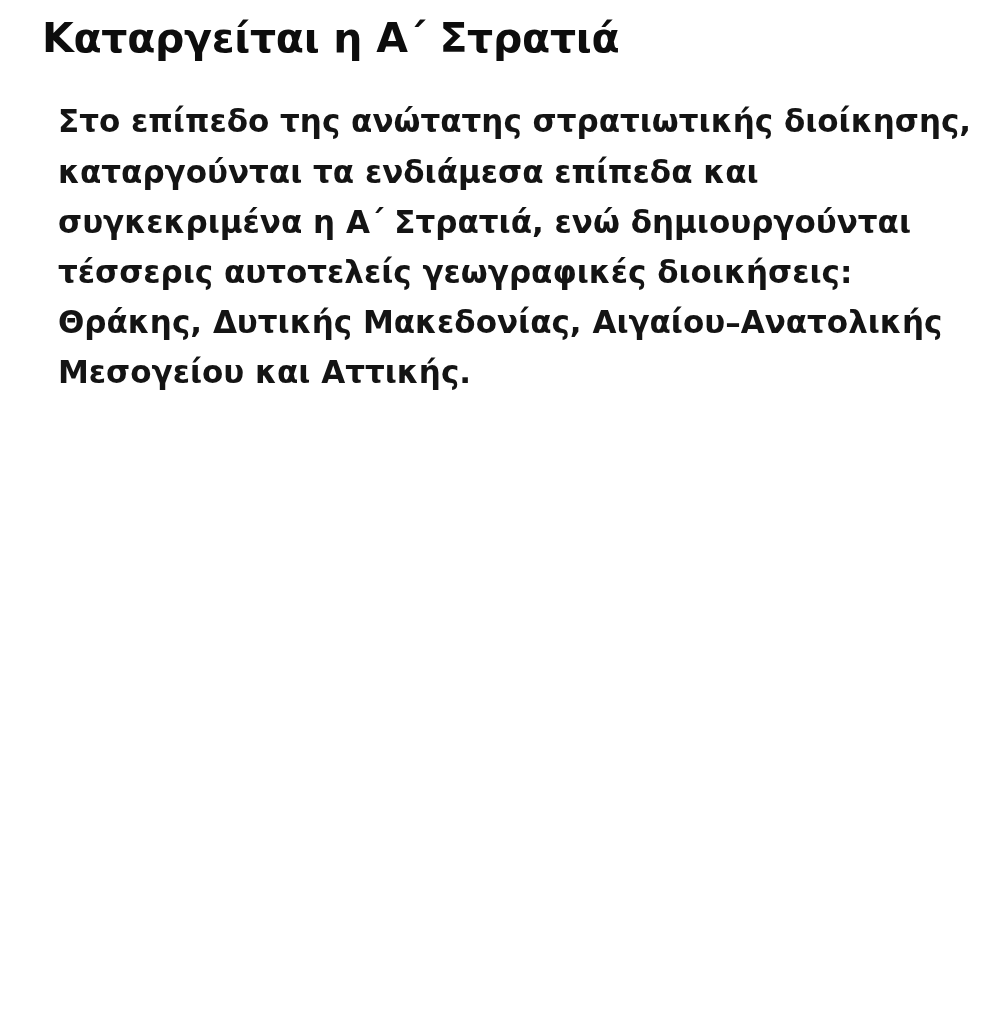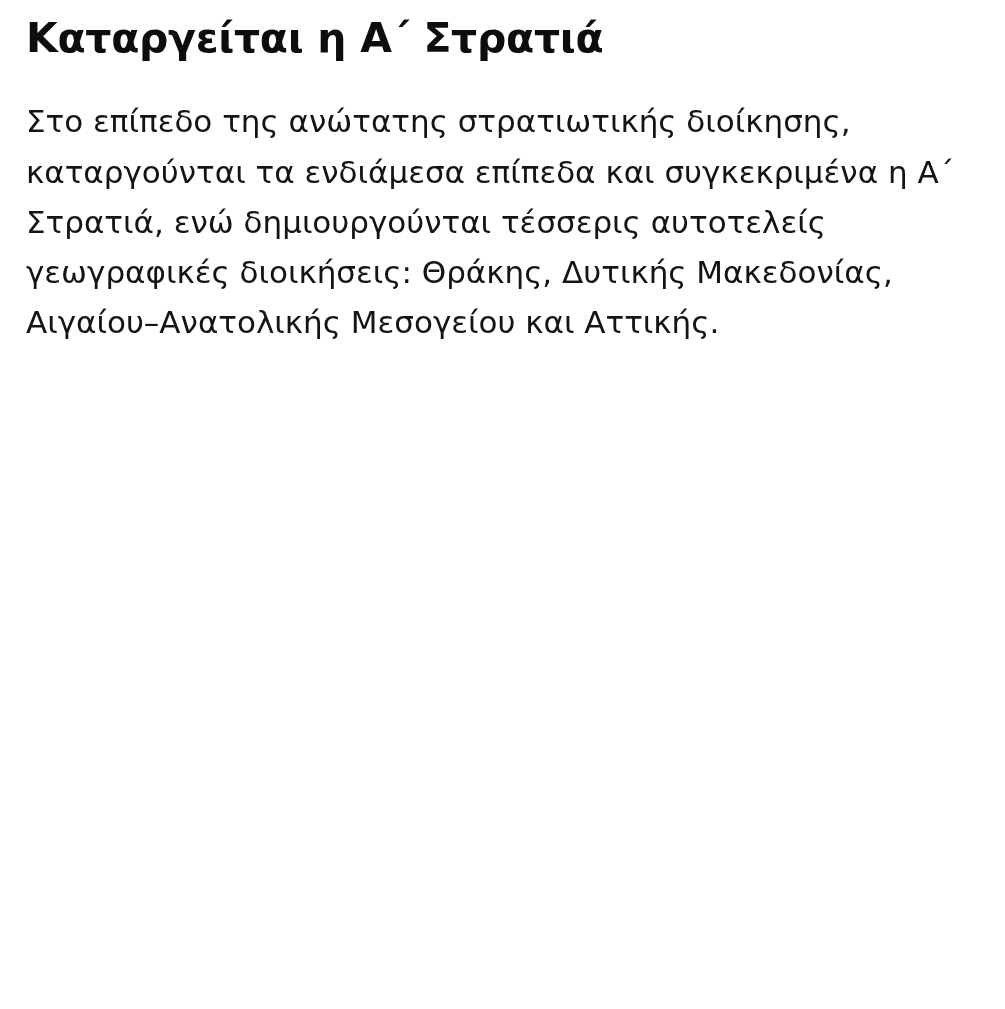--- a/index.html
+++ b/index.html
@@ -10,36 +10,36 @@
   body {
     width: 1005px;
     min-height: 1009px;
     font-family: "DejaVu Sans", sans-serif;
     color: #111111;
     -webkit-font-smoothing: antialiased;
   }
   .article {
     box-sizing: border-box;
     width: 1005px;
-    padding: 14px 26px 0 26px;
+    padding: 14px 26px 0 42px;
   }
   .article-title {
     font-size: 41px;
     line-height: 1.18;
     font-weight: 700;
     letter-spacing: -0.3px;
     color: #0d0d0d;
     margin: 0 0 34px 0;
   }
   .article-paragraph {
     font-size: 31px;
     line-height: 1.62;
-    font-weight: 400;
+    font-weight: 700;
     color: #141414;
-    margin: 0 0 40px 0;
+    margin: 0 0 40px 16px;
     max-width: 965px;
   }
   .article-paragraph:last-child {
     margin-bottom: 0;
   }
 </style>
 </head>
 <body>
 
 <article class="article">

